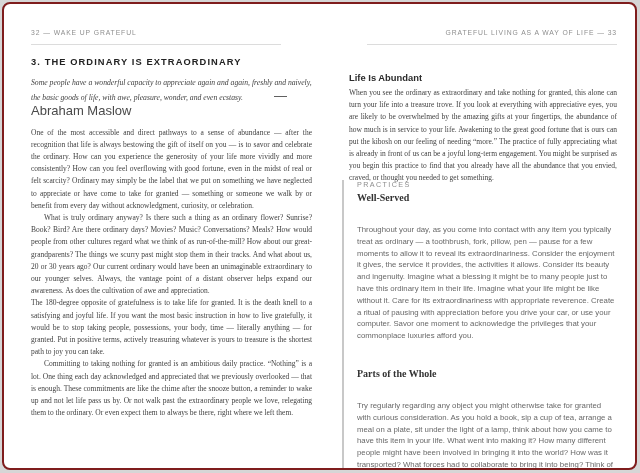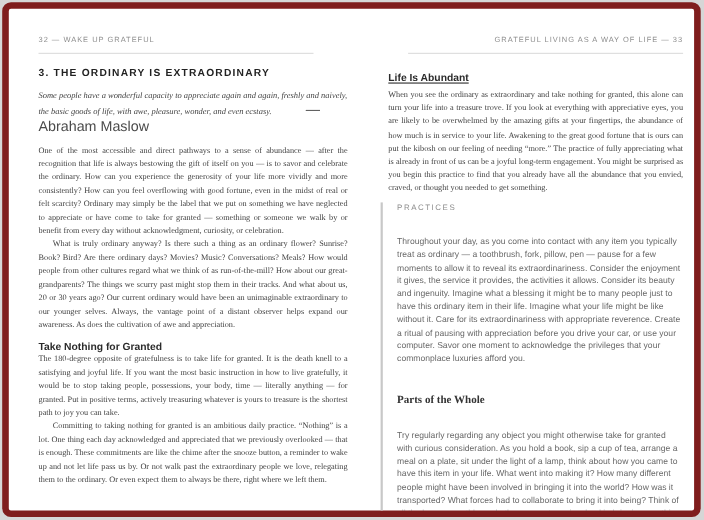--- a/index.html
+++ b/index.html
@@ -8,21 +8,21 @@
     background: #d6d6d6;
     font-family: "Liberation Serif", serif;
     position: relative;
     overflow: hidden;
   }
   .book-spread {
     position: absolute;
     left: 2px; top: 2px;
     width: 635px; height: 468px;
     background: #ffffff;
-    border: 6px solid #7f1d1d;
+    border: 2px solid #7f1d1d;
     border-radius: 8px;
     overflow: hidden;
   }
   .running-head {
     position: absolute;
     top: 25px;
     font-family: "Liberation Sans", sans-serif;
     font-size: 6.8px;
     letter-spacing: 0.9px;
     color: #8e8e8e;
@@ -75,21 +75,21 @@
   .body-para.first { margin-top: 7px; }
   .body-para.indent { text-indent: 13px; }
   .section-heading {
     margin-top: 8px;
     font-family: "Liberation Sans", sans-serif;
     font-size: 9.4px;
     font-weight: bold;
     color: #2b2b2b;
   }
   .section-heading + .body-para { margin-top: 0; }
-  .col.right .section-heading { margin-top: 4px; text-decoration: underline; }
+  .col.right .section-heading { margin-top: 15px; }
   .practices-section {
     position: absolute;
     left: 338px; top: 176px;
     width: 275px;
     border-left: 2px solid #c8c8c8;
     padding-left: 13px;
   }
   .practices-label {
     font-family: "Liberation Sans", sans-serif;
     font-size: 7.2px;
@@ -121,30 +121,30 @@
   <div class="running-head left">32 — WAKE UP GRATEFUL</div>
   <div class="running-head right">GRATEFUL LIVING AS A WAY OF LIFE — 33</div>
   <div class="header-rule left"></div>
   <div class="header-rule right"></div>
 
   <div class="col left">
     <div class="chapter-heading">3. THE ORDINARY IS EXTRAORDINARY</div>
     <p class="epigraph"><span>Some people have a wonderful capacity to appreciate again and again, freshly and naively, the basic goods of life, with awe, pleasure, wonder, and even ecstasy.</span> <span class="attribution">— Abraham Maslow</span></p>
     <p class="body-para first">One of the most accessible and direct pathways to a sense of abundance — after the recognition that life is always bestowing the gift of itself on you — is to savor and celebrate the ordinary. How can you experience the generosity of your life more vividly and more consistently? How can you feel overflowing with good fortune, even in the midst of real or felt scarcity? Ordinary may simply be the label that we put on something we have neglected to appreciate or have come to take for granted — something or someone we walk by or benefit from every day without acknowledgment, curiosity, or celebration.</p>
     <p class="body-para indent">What is truly ordinary anyway? Is there such a thing as an ordinary flower? Sunrise? Book? Bird? Are there ordinary days? Movies? Music? Conversations? Meals? How would people from other cultures regard what we think of as run-of-the-mill? How about our great-grandparents? The things we scurry past might stop them in their tracks. And what about us, 20 or 30 years ago? Our current ordinary would have been an unimaginable extraordinary to our younger selves. Always, the vantage point of a distant observer helps expand our awareness. As does the cultivation of awe and appreciation.</p>
-    <div class="section-heading">Take Nothing for Granted</div>
     <p class="body-para">The 180-degree opposite of gratefulness is to take life for granted. It is the death knell to a satisfying and joyful life. If you want the most basic instruction in how to live gratefully, it would be to stop taking people, possessions, your body, time — literally anything — for granted. Put in positive terms, actively treasuring whatever is yours to treasure is the shortest path to joy you can take.</p>
     <p class="body-para indent">Committing to taking nothing for granted is an ambitious daily practice. “Nothing” is a lot. One thing each day acknowledged and appreciated that we previously overlooked — that is enough. These commitments are like the chime after the snooze button, a reminder to wake up and not let life pass us by. Or not walk past the extraordinary people we love, relegating them to the ordinary. Or even expect them to always be there, right where we left them.</p>
   </div>
 
   <div class="col right">
     <div class="section-heading">Life Is Abundant</div>
     <p class="body-para" style="margin-top:4px">When you see the ordinary as extraordinary and take nothing for granted, this alone can turn your life into a treasure trove. If you look at everything with appreciative eyes, you are likely to be overwhelmed by the amazing gifts at your fingertips, the abundance of how much is in service to your life. Awakening to the great good fortune that is ours can put the kibosh on our feeling of needing “more.” The practice of fully appreciating what is already in front of us can be a joyful long-term engagement. You might be surprised as you begin this practice to find that you already have all the abundance that you envied, craved, or thought you needed to get something.</p>
   </div>
 
   <div class="practices-section">
     <div class="practices-label">PRACTICES</div>
+    <div class="practice-title">Well-Served</div>
     <p class="practice-body">Throughout your day, as you come into contact with any item you typically treat as ordinary — a toothbrush, fork, pillow, pen — pause for a few moments to allow it to reveal its extraordinariness. Consider the enjoyment it gives, the service it provides, the activities it allows. Consider its beauty and ingenuity. Imagine what a blessing it might be to many people just to have this ordinary item in their life. Imagine what your life might be like without it. Care for its extraordinariness with appropriate reverence. Create a ritual of pausing with appreciation before you drive your car, or use your computer. Savor one moment to acknowledge the privileges that your commonplace luxuries afford you.</p>
     <div class="practice-title second">Parts of the Whole</div>
     <p class="practice-body">Try regularly regarding any object you might otherwise take for granted with curious consideration. As you hold a book, sip a cup of tea, arrange a meal on a plate, sit under the light of a lamp, think about how you came to have this item in your life. What went into making it? How many different people might have been involved in bringing it into the world? How was it transported? What forces had to collaborate to bring it into being? Think of all the human, earthly, and other ecosystems involved in bringing you this gift. Keep being curious. There is less need for quantity when the qualities of what you have can keep you awestruck.</p>
   </div>
 
 </div>
 
 </body></html>

